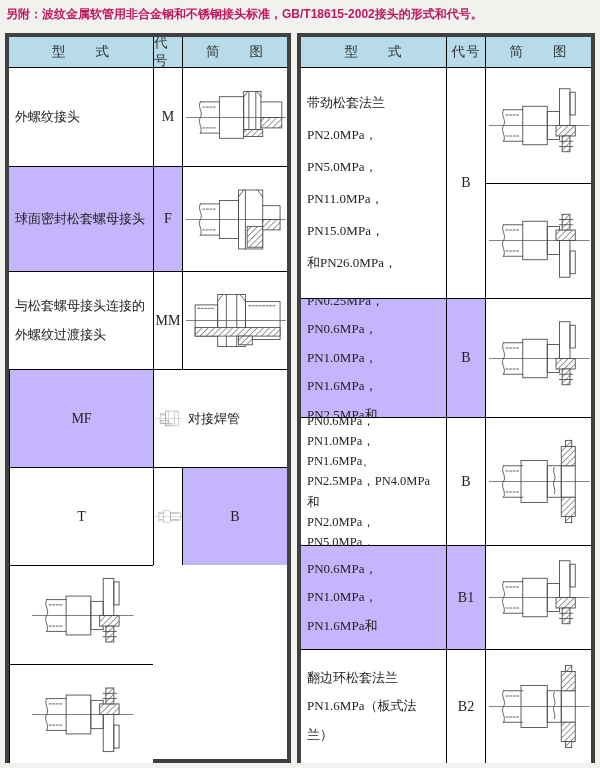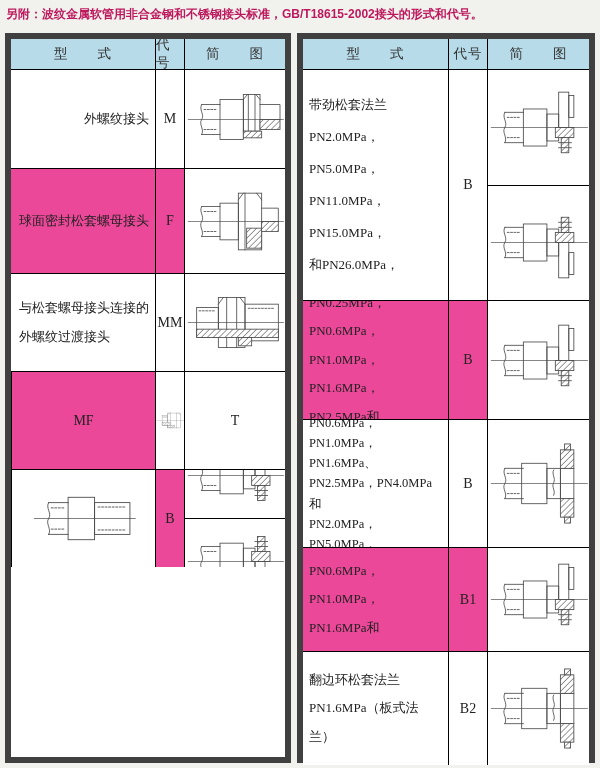--- a/index.html
+++ b/index.html
@@ -13,49 +13,48 @@
   }
   .title {
     position:absolute; left:6px; top:6px; width:588px;
     font-family:"Liberation Sans", sans-serif;
     font-weight:bold; font-size:12px; color:#be185d;
     white-space:nowrap;
   }
   .tbl {
     position:absolute; top:33px;
     background:#fff;
-    border:6px solid #404040;
+    border:4px solid #404040;
     box-sizing:border-box;
     display:grid;
   }
   .tbl-left  { left:5px;   width:286px; height:730px; grid-template-columns:144px 29px 1fr; grid-template-rows:30px 99px 105px 98px 98px 98px 198px; }
   .tbl-right { left:297px; width:298px; height:730px; grid-template-columns:145px 39px 1fr; grid-template-rows:30px 231px 119px 128px 104px 114px; }
   .cell {
     box-sizing:border-box;
     border-top:1px solid #000;
     display:flex; align-items:center;
     overflow:hidden;
     background:#fff;
-    justify-content:flex-end;
   }
   .nobt { border-top:none; }
   .bl { border-left:1px solid #000; }
   .hd {
     background:#b7dbe9;
     justify-content:center;
     font-size:13.5px; color:#333;
     letter-spacing:1px;
   }
   .c-type { padding:2px 6px; font-size:13px; line-height:2.1; white-space:pre-line; }
   .c-code { justify-content:center; font-size:14px; }
   .c-diag { justify-content:center; padding:0; }
   .c-diag.split { flex-direction:column; align-items:stretch; }
   .half { flex:1; display:flex; align-items:center; justify-content:center; }
   .half + .half { border-top:1px solid #000; }
-  .hl { background:#ec4899; }
+  .hl { background:#c4b5fd; }
   .lh-a { line-height:2.45; }
   .lh-b { line-height:2.2; }
   .lh-c { line-height:1.62; font-size:12.5px; }
   .dg { display:block; }
 </style>
 </head>
 <body>
 
 <svg width="0" height="0" style="position:absolute" aria-hidden="true">
   <defs>
@@ -153,20 +152,21 @@
         <path d="M29,33 h18" stroke-dasharray="2,2"></path>
         <rect x="50" y="16" width="54" height="64"></rect>
         <path d="M50,24 l7,-8 M104,24 l-7,-8 M62,16 v64 M88,16 v64"></path>
         <rect x="26" y="56" width="36" height="12" fill="url(#hp)"></rect>
         <rect x="50" y="68" width="30" height="10" fill="url(#hp)"></rect>
         <path d="M4,48 H118" stroke-width="0.8"></path>
       </g>
     </svg>
   </div>
 
+  <div class="cell c-type"><span>对接焊管</span></div>
   <div class="cell c-code bl">
       <span>T</span>
     </div>
   <div class="cell c-diag bl">
     <svg class="dg" viewBox="0 0 120 96" width="106" height="85">
       <g fill="none" stroke="#4a4a4a" stroke-width="1" stroke-linecap="square">
         <path d="M20,30 c-4,6 4,12 0,18 c-4,6 4,12 0,18"></path>
           <path d="M20,30 h22 M20,66 h22"></path>
           <path d="M23,36 h15 M23,60 h15" stroke-dasharray="2,2"></path>
         <rect x="42" y="24" width="30" height="48"></rect>

